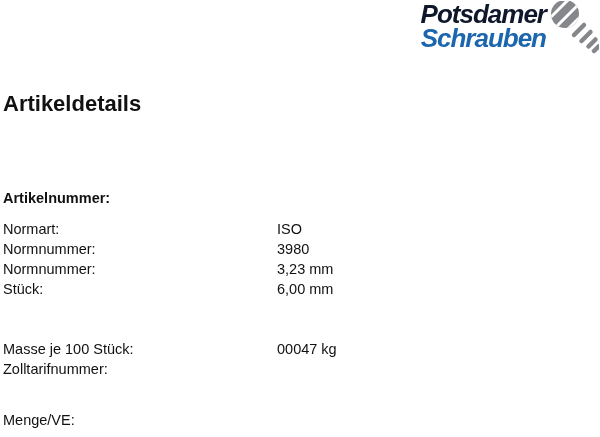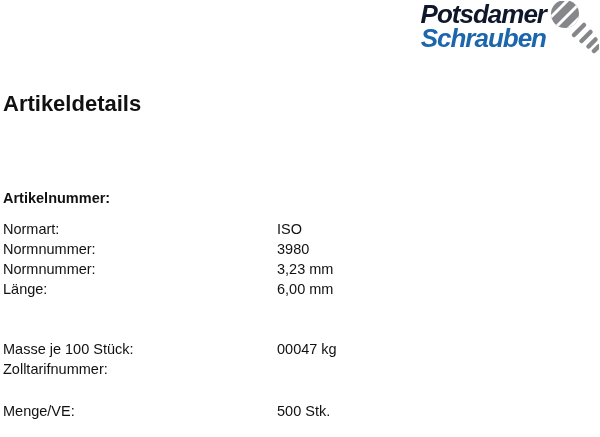--- a/index.html
+++ b/index.html
@@ -73,21 +73,21 @@
   .row {
     display: flex;
     font-size: 14.5px;
     line-height: 20px;
   }
   .row .label { width: 274px; flex: 0 0 274px; }
   .row .value { flex: 1; }
   .row.bold { font-weight: bold; }
   .row.gap-after { margin-bottom: 11px; }
   .row.gap-before-lg { margin-top: 40px; align-items: center; }
-  .row.gap-before-md { margin-top: 22px; }
+  .row.gap-before-md { margin-top: 31px; }
 </style>
 </head>
 <body>
 
 <div class="page">
 
   <div class="logo">
     <div class="logo-text">
       <span class="logo-word1">Potsdamer</span>
       <span class="logo-word2">Schrauben</span>
@@ -134,32 +134,31 @@
       <span class="label">Normnummer:</span>
       <span class="value">3980</span>
     </div>
 
     <div class="row">
       <span class="label">Normnummer:</span>
       <span class="value">3,23 mm</span>
     </div>
 
     <div class="row">
-      <span class="label">Länge:</span>
+      <span class="label">Stück:</span>
       <span class="value">6,00 mm</span>
     </div>
 
     <div class="row gap-before-lg">
       <span class="label">Masse je 100 Stück:</span>
       <span class="value">00047 kg</span>
     </div>
 
     <div class="row">
       <span class="label">Zolltarifnummer:</span>
     </div>
 
     <div class="row gap-before-md">
       <span class="label">Menge/VE:</span>
-      <span class="value">500 Stk.</span>
     </div>
 
   </div>
 </div>
 
 </body></html>

